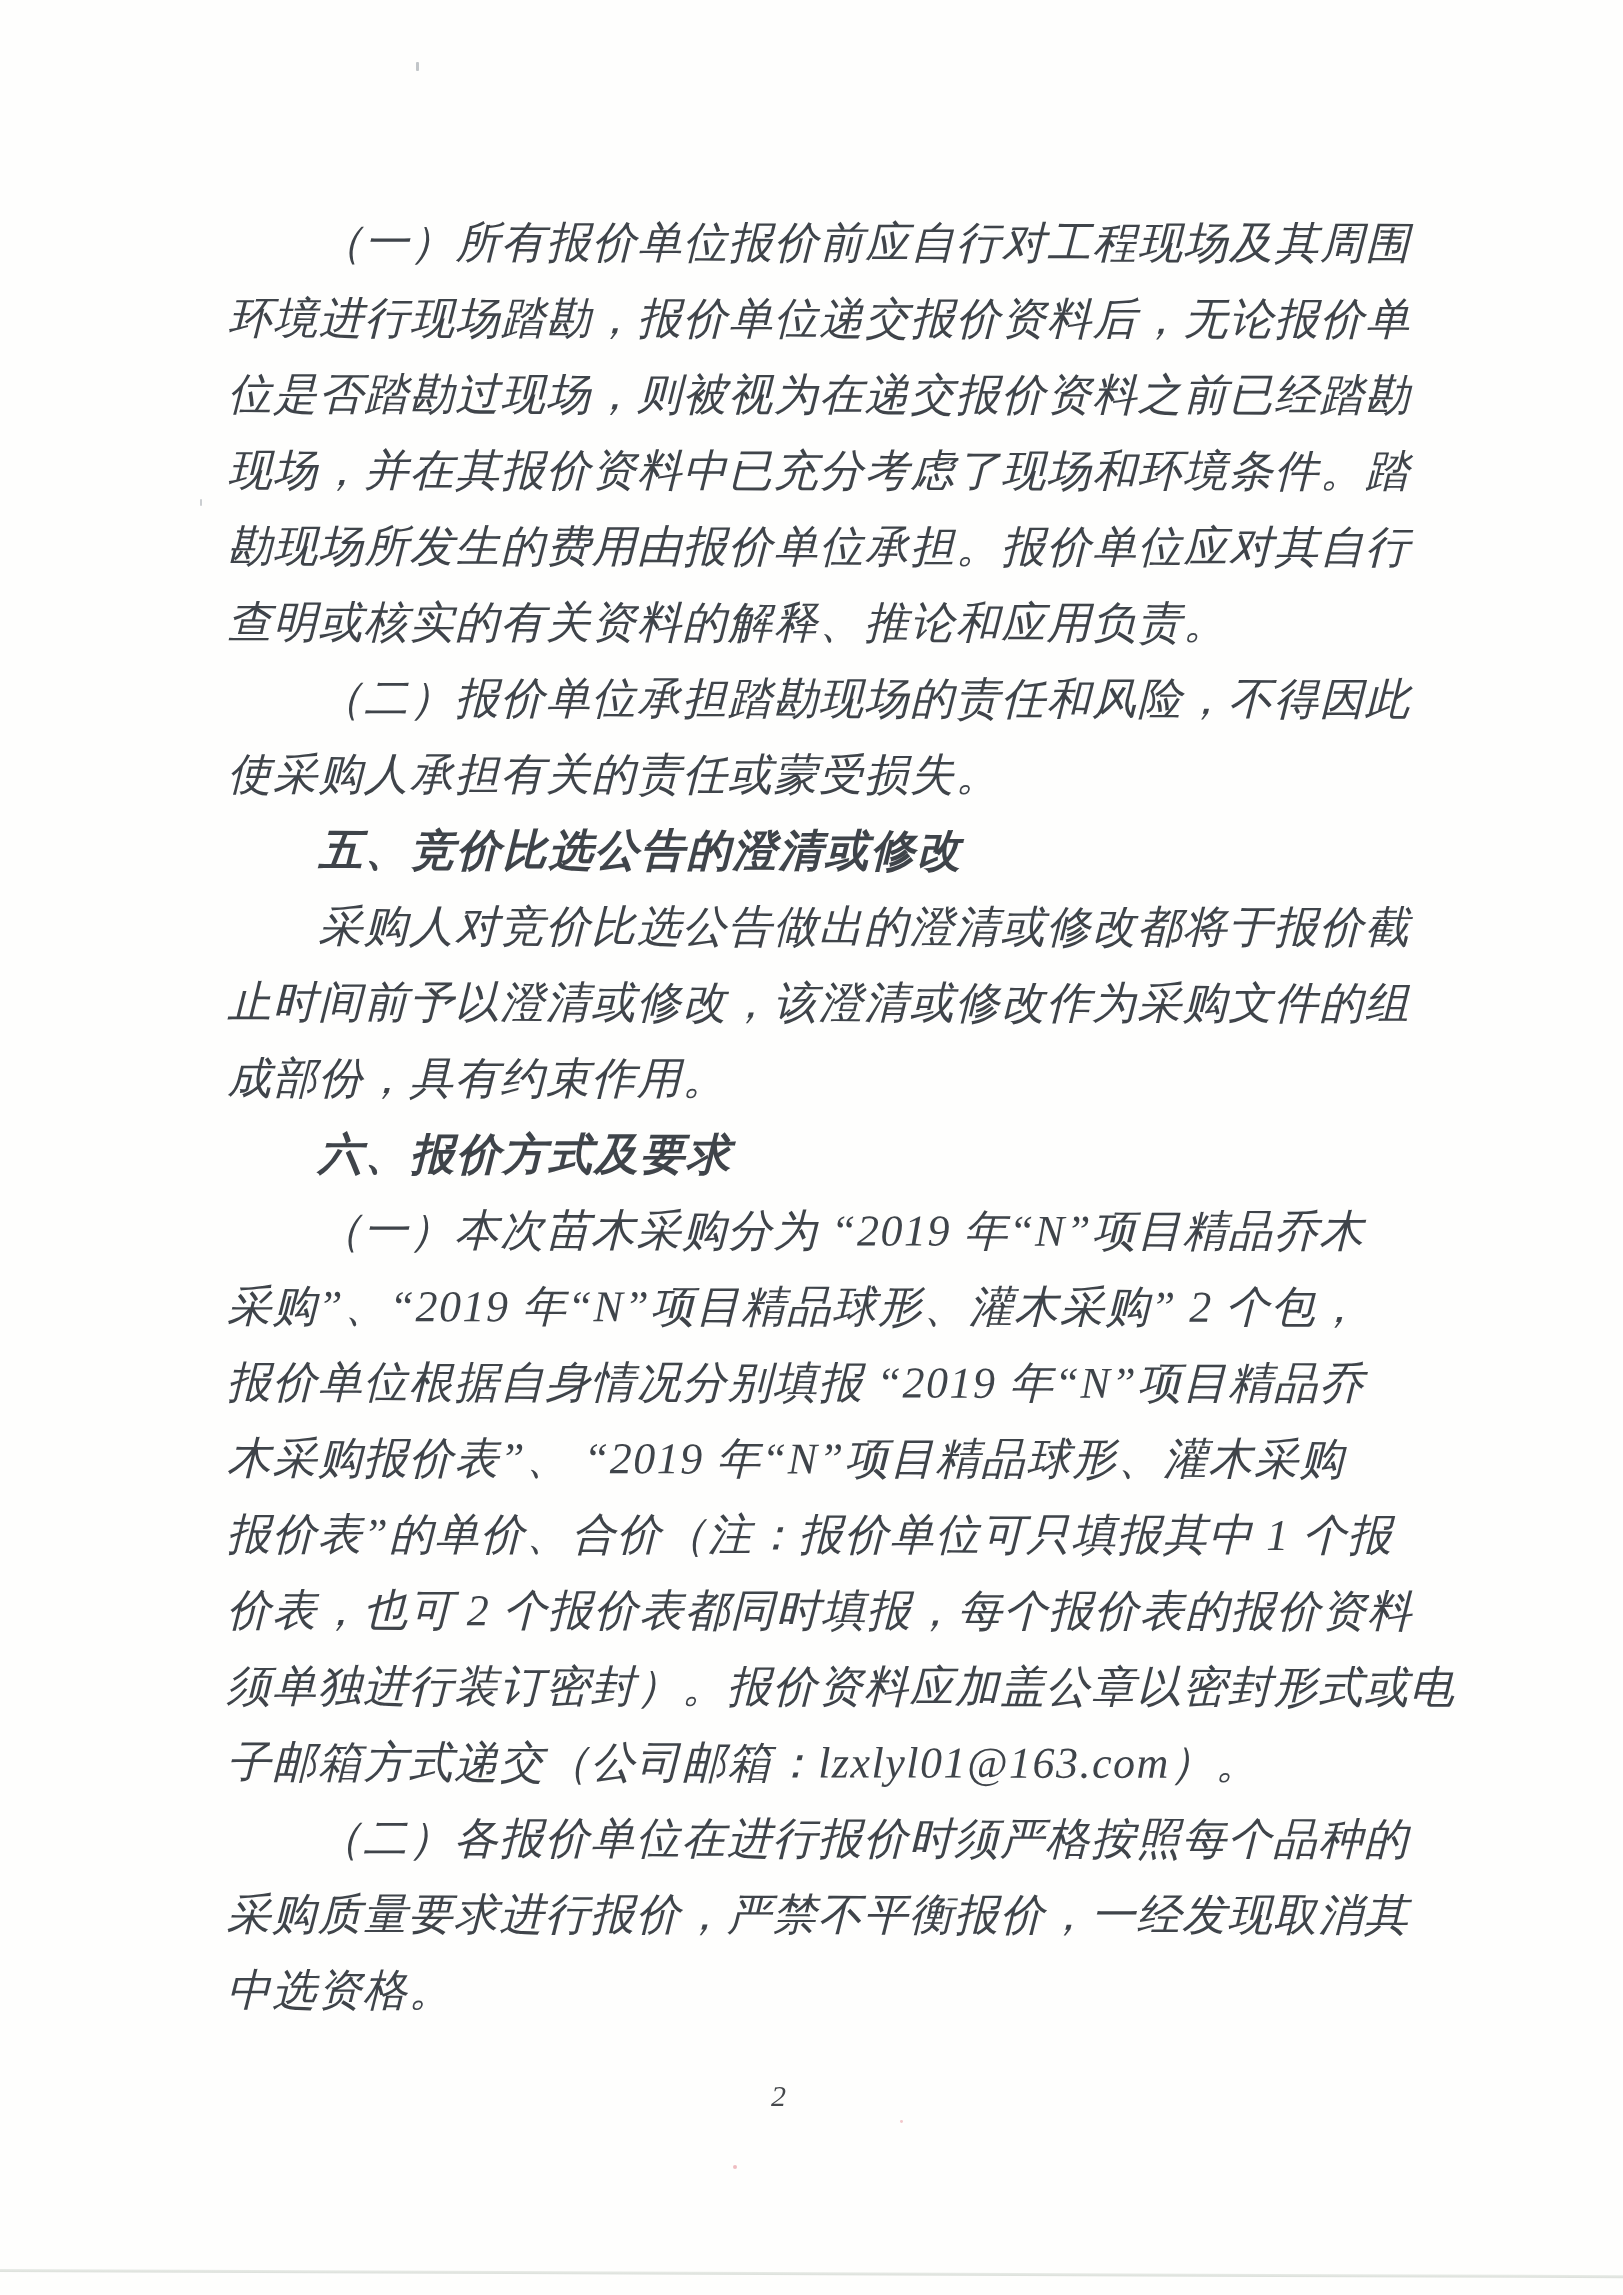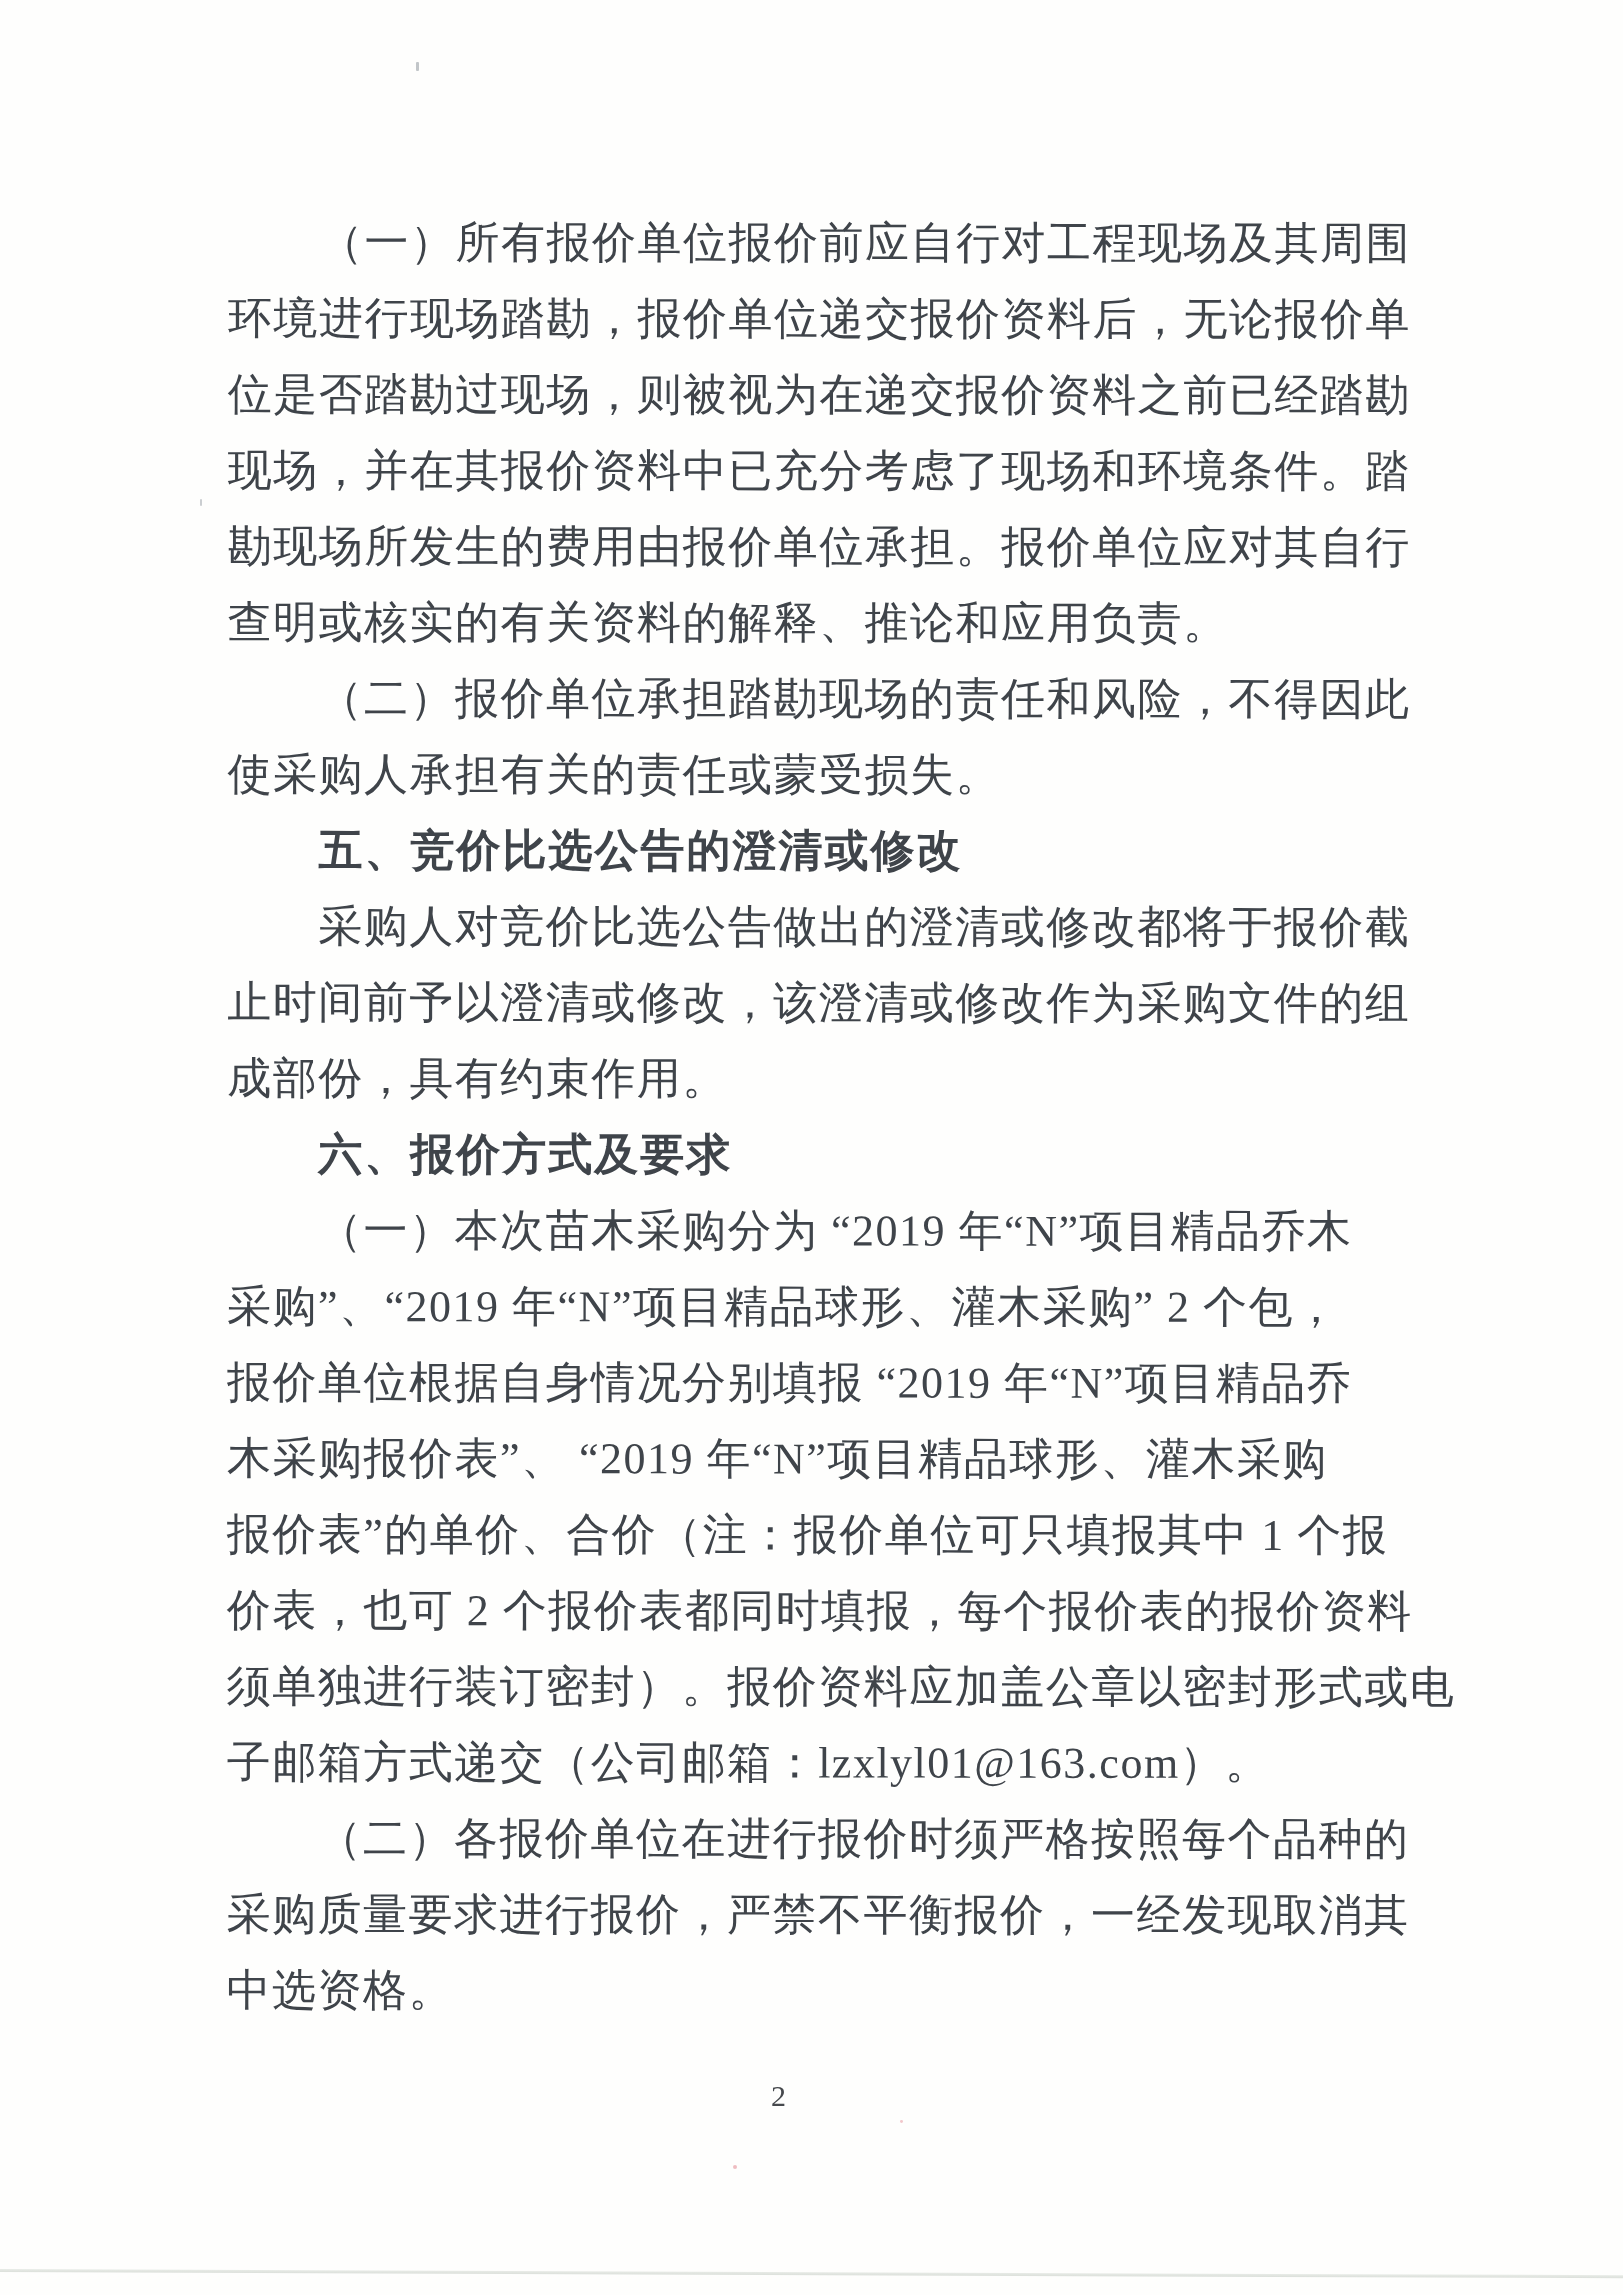--- a/index.html
+++ b/index.html
@@ -11,20 +11,21 @@
     width: 1624px;
     height: 2295px;
     position: relative;
     background: var(--page);
     overflow: hidden;
     font-family: "Liberation Serif", "DejaVu Serif", serif;
   }
   .page {
     position: absolute;
     inset: 0;
+    font-style: italic;
   }
   .text-block {
     position: absolute;
     left: 228px;
     top: 205px;
     transform: rotate(0.05deg);
     transform-origin: top left;
   }
   .line {
     font-size: 44px;

